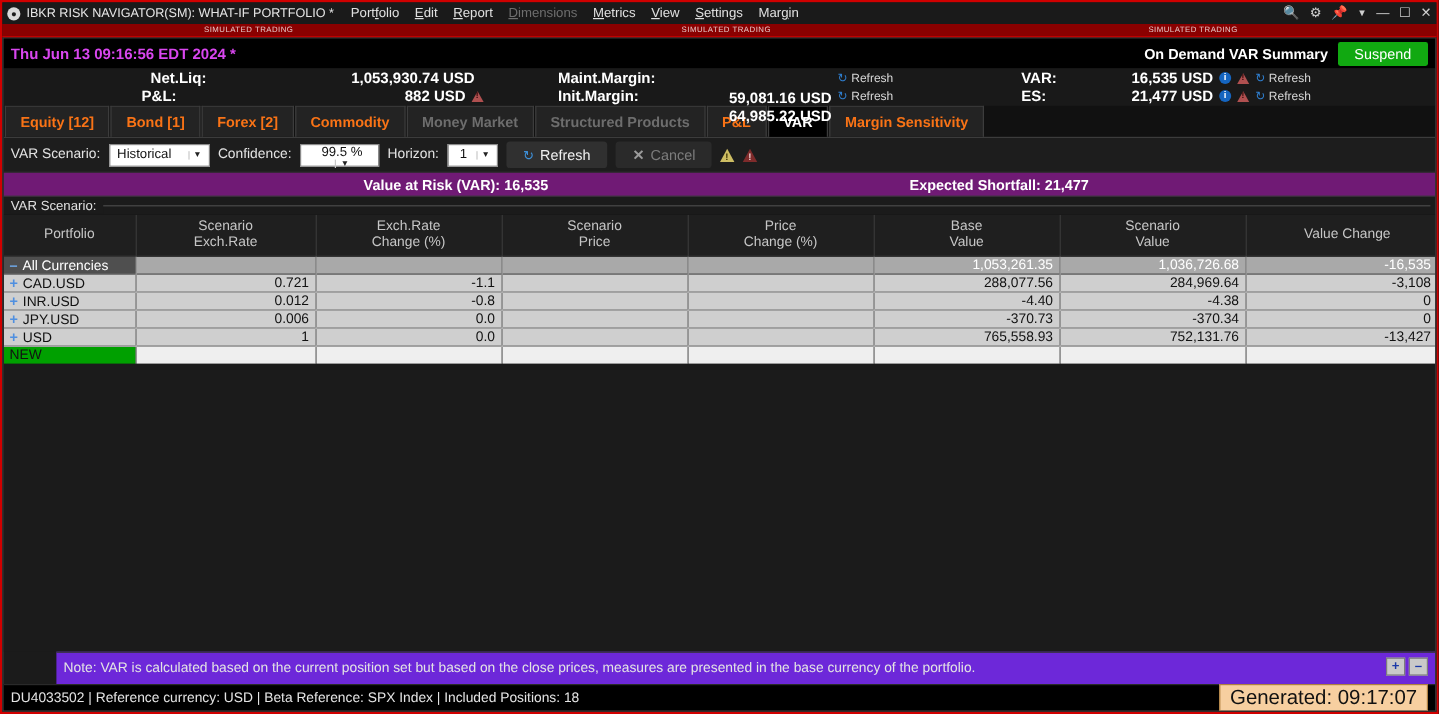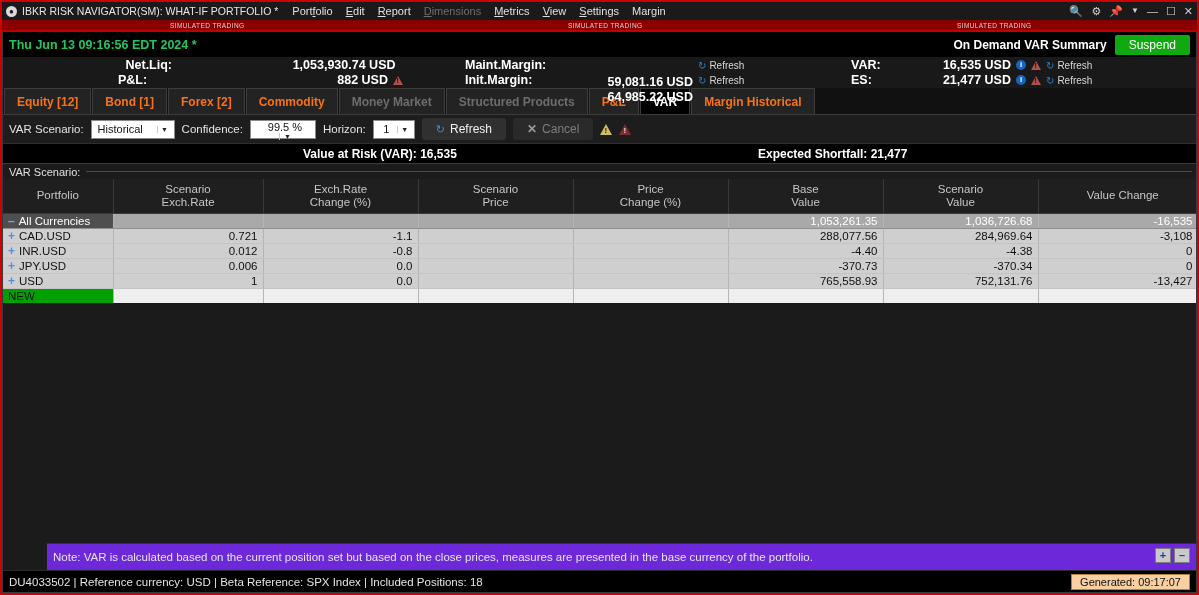--- a/index.html
+++ b/index.html
@@ -74,21 +74,21 @@
     overflow: hidden;
   }
 
   
   .daterow {
     height: 25px; background: #000; flex: none;
     display: flex; align-items: center; justify-content: space-between;
     padding: 0 6px;
   }
   .date-text {
-    font-size: 12.5px; font-weight: bold; color: #22c55e;
+    font-size: 12.5px; font-weight: bold; color: #d946ef;
   }
   .daterow-right { display: flex; align-items: center; gap: 8px; }
   .ondemand {
     font-size: 12px; font-weight: bold; color: #ffffff;
   }
   .suspend-btn {
     background: #11a911; color: #ffffff;
     font-size: 12px; padding: 3px 14px;
     border: none; border-radius: 2px; cursor: pointer;
     font-family: inherit;
@@ -195,21 +195,21 @@
   .tri-r { border-bottom: 11px solid #7e2b2b; }
   .tri-y::after, .tri-r::after {
     content:"!"; position:absolute; left:-2px; top:2.5px;
     font-size:8px; font-weight:bold;
   }
   .tri-y::after { color:#3a3000; }
   .tri-r::after { color:#f0d0d0; }
 
   
   .varbar {
-    height: 20px; flex: none; background: #000000;
+    height: 20px; flex: none; background: #701a75;
     display: flex; align-items: center;
     border-bottom: 1px solid #3a3a3a;
     font-size: 12px; font-weight: bold; color: #ffffff;
     position: relative;
   }
   .varbar .v1 { position: absolute; left: 300px; }
   .varbar .v2 { position: absolute; left: 755px; }
 
   
   .scenstrip {
@@ -268,21 +268,21 @@
     font-size: 11px; font-weight: bold; line-height: 13px;
     text-align: center; cursor: pointer;
   }
   .statusbar {
     height: 22px; background: #000; display: flex; align-items: center;
     padding: 0 6px; font-size: 11.5px; color: #e4e4e4;
     justify-content: space-between;
     border-top: 1px solid #2a2a2a;
   }
   .generated {
-    background: #f7cfa0; color: #111; font-size: 11px;
+    background: #f7cfa0; color: #111; font-size: 17px;
     padding: 1px 8px; border: 1px solid #b08040;
   }
 </style>
 </head>
 <body>
 
 <div id="app">
 
   <div class="titlebar">
     <div class="tb-logo">●</div>
@@ -375,21 +375,21 @@
 
     <div class="tabs" id="tabs">
         <div class="tab">Equity [12]</div>
         <div class="tab">Bond [1]</div>
         <div class="tab">Forex [2]</div>
         <div class="tab">Commodity</div>
         <div class="tab disabled">Money Market</div>
         <div class="tab disabled">Structured Products</div>
         <div class="tab">P&amp;L</div>
         <div class="tab active">VAR</div>
-        <div class="tab">Margin Historical</div>
+        <div class="tab">Margin Sensitivity</div>
       </div>
 
     <div class="ctrlbar">
       <span class="ctrl-label">VAR Scenario:</span>
       <div class="select sel-scenario">
         <span class="sel-text">Historical</span>
         <span class="arrow">▼</span>
       </div>
       <span class="ctrl-label">Confidence:</span>
       <div class="select sel-confidence">

